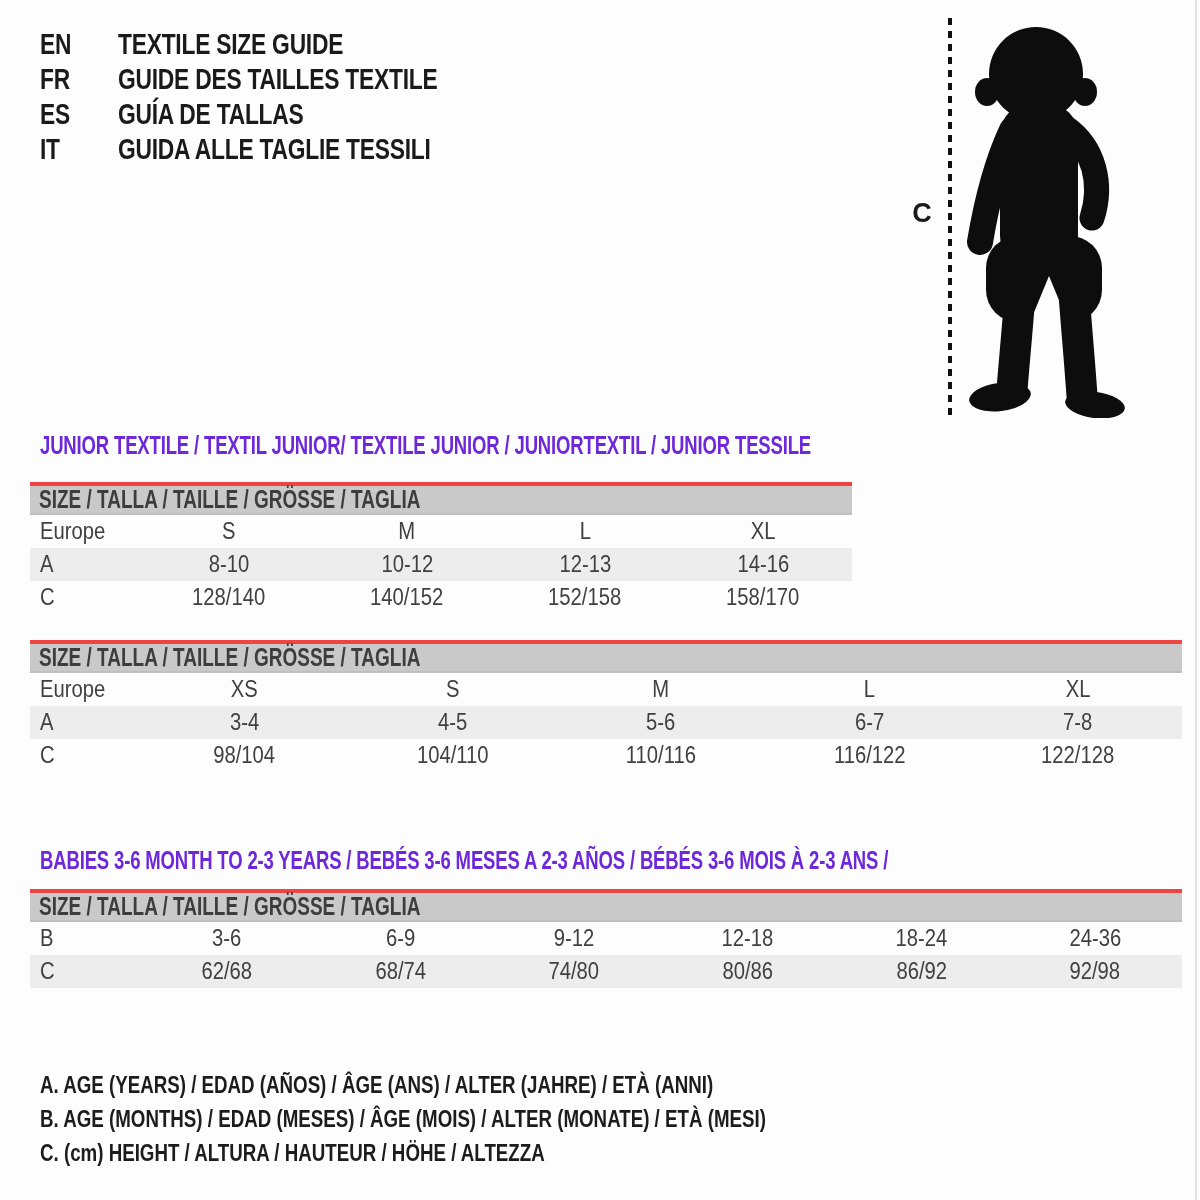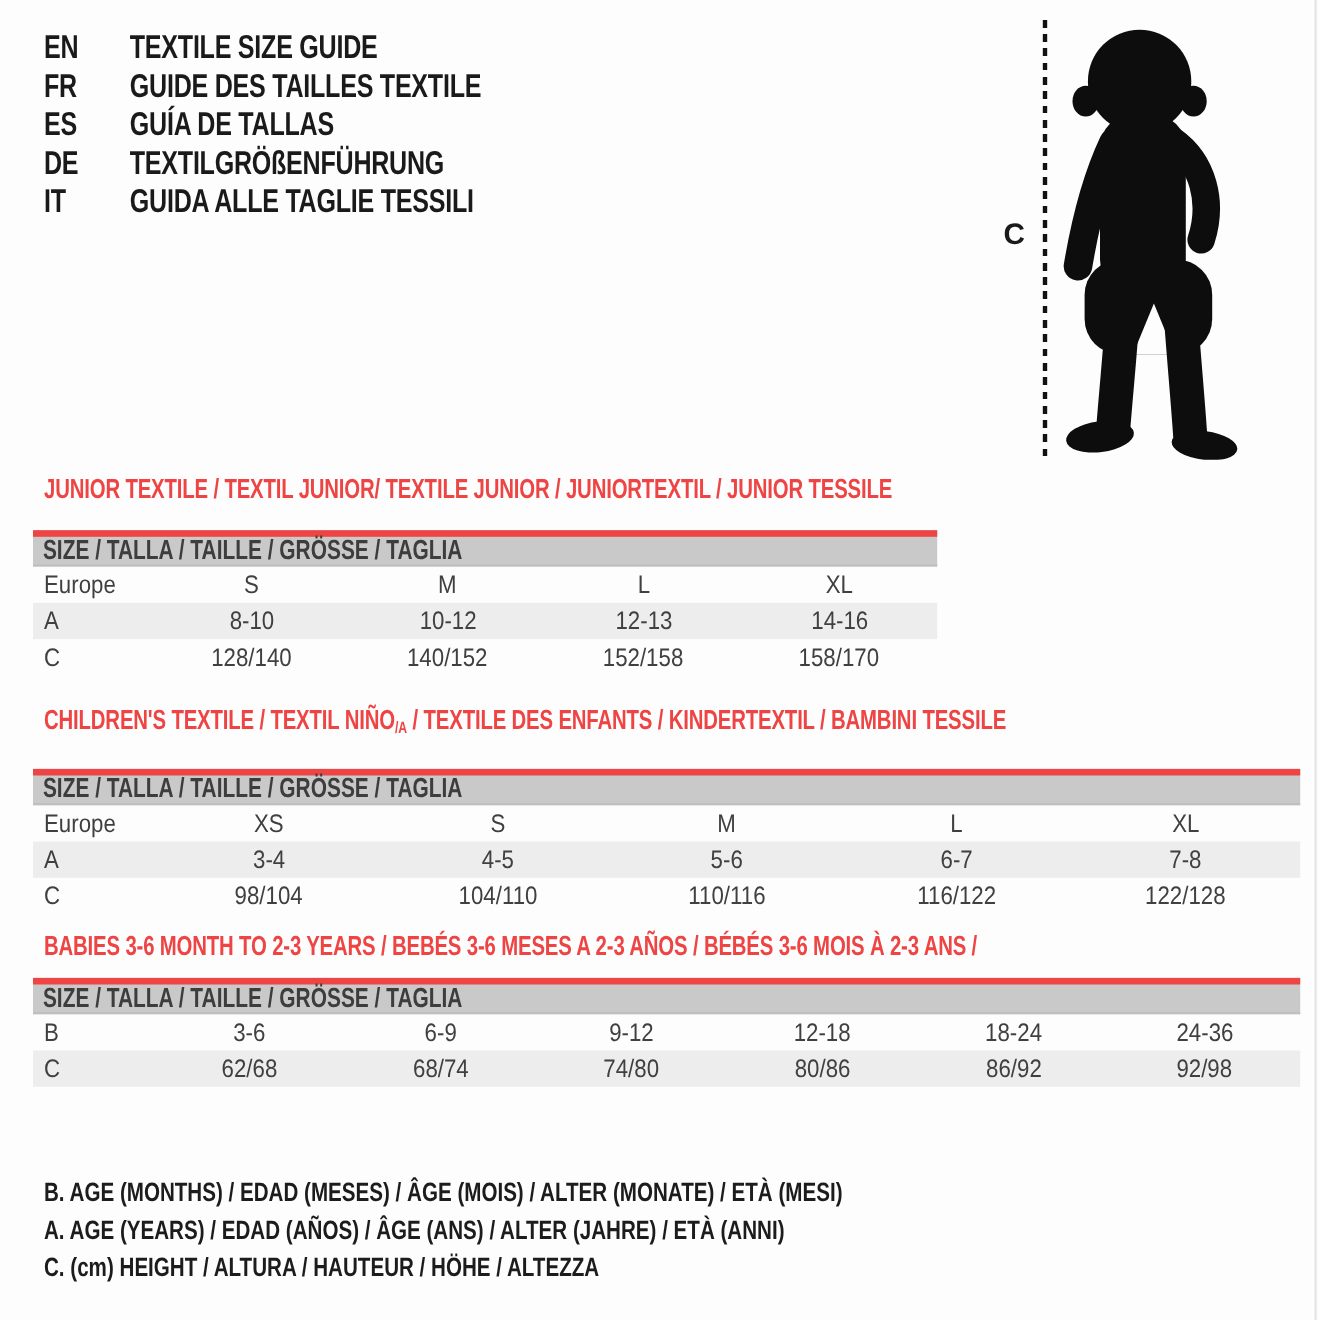--- a/index.html
+++ b/index.html
@@ -26,28 +26,28 @@
   .dotted-line{position:absolute;left:58px;top:18px;width:4px;height:397px;
     background:repeating-linear-gradient(to bottom,var(--ink) 0 7px,transparent 7px 13px);}
   .baby-svg{position:absolute;left:72px;top:16px;}
 
   
   .section{position:absolute;left:30px;}
   .sec-junior{top:430px;width:822px;}
   .sec-children{top:640px;width:1152px;}
   .sec-babies{top:844px;width:1152px;}
   .sec-title{padding-left:10px;line-height:30px;font-size:25px;font-weight:700;
-    letter-spacing:-.2px;color:#ef4444;}
+    letter-spacing:-.2px;color:#6d28d9;}
   .sec-title-group{margin-bottom:22px;}
   .sec-title .cx{--sx:.74;}
   .sec-babies .sec-title{line-height:33px;}
   .sec-babies .sec-title-group{margin-bottom:12px;}
 
   .tbl{width:100%;}
-  .tbl-head{height:33px;background:var(--bar);border-top:6px solid #ef4444;border-bottom:2px solid #bfbfbf;
+  .tbl-head{height:33px;background:var(--bar);border-top:4px solid #ef4444;border-bottom:2px solid #bfbfbf;
     display:flex;align-items:center;padding-left:9px;box-sizing:border-box;}
   .tbl-head .cx{font-size:25px;font-weight:700;color:#3d3d3d;--sx:.76;}
   .tbl-row{display:grid;height:33px;align-items:center;}
   .tbl-row.shaded{background:var(--shade);}
   .cell{font-size:23px;color:#404040;}
   .cell.lbl{padding-left:10px;}
   .cell.lbl .cx{--sx:.88;}
   .cell.val{text-align:center;}
   .cell.val .cx{--sx:.88;}
 
@@ -68,24 +68,20 @@
         <div class="lang-code-wrap"><span class="cx lang-code">EN</span></div>
         <span class="cx lang-title">TEXTILE SIZE GUIDE</span>
       </div>
       <div class="lang-row">
         <div class="lang-code-wrap"><span class="cx lang-code">FR</span></div>
         <span class="cx lang-title">GUIDE DES TAILLES TEXTILE</span>
       </div>
       <div class="lang-row">
         <div class="lang-code-wrap"><span class="cx lang-code">ES</span></div>
         <span class="cx lang-title">GUÍA DE TALLAS</span>
-      </div>
-      <div class="lang-row">
-        <div class="lang-code-wrap"><span class="cx lang-code">DE</span></div>
-        <span class="cx lang-title">TEXTILGRÖßENFÜHRUNG</span>
       </div>
       <div class="lang-row">
         <div class="lang-code-wrap"><span class="cx lang-code">IT</span></div>
         <span class="cx lang-title">GUIDA ALLE TAGLIE TESSILI</span>
       </div>
     </div>
 
   <div class="figure">
     <div class="c-label">C</div>
     <div class="dotted-line"></div>
@@ -137,23 +133,20 @@
           <div class="tbl-row" style="grid-template-columns: 110px repeat(4, 1fr);">
             <div class="cell lbl"><span class="cx">C</span></div>
             <div class="cell val"><span class="cx cx-c">128/140</span></div>
             <div class="cell val"><span class="cx cx-c">140/152</span></div>
             <div class="cell val"><span class="cx cx-c">152/158</span></div>
             <div class="cell val"><span class="cx cx-c">158/170</span></div>
           </div>
         </div>
       </div>
       <div class="section sec-children">
-        <div class="sec-title-group">
-          <div class="sec-title"><span class="cx">CHILDREN'S TEXTILE / TEXTIL NIÑO<span class="sub">/A</span> / TEXTILE DES ENFANTS / KINDERTEXTIL / BAMBINI TESSILE</span></div>
-        </div>
         <div class="tbl">
           <div class="tbl-head">
             <span class="cx">SIZE / TALLA / TAILLE / GRÖSSE / TAGLIA</span>
           </div>
           <div class="tbl-row" style="grid-template-columns: 110px repeat(5, 1fr);">
             <div class="cell lbl"><span class="cx">Europe</span></div>
             <div class="cell val"><span class="cx cx-c">XS</span></div>
             <div class="cell val"><span class="cx cx-c">S</span></div>
             <div class="cell val"><span class="cx cx-c">M</span></div>
             <div class="cell val"><span class="cx cx-c">L</span></div>
@@ -201,19 +194,19 @@
             <div class="cell val"><span class="cx cx-c">74/80</span></div>
             <div class="cell val"><span class="cx cx-c">80/86</span></div>
             <div class="cell val"><span class="cx cx-c">86/92</span></div>
             <div class="cell val"><span class="cx cx-c">92/98</span></div>
           </div>
         </div>
       </div>
     </div>
 
   <div class="legend">
+      <div class="legend-line"><span class="cx">A. AGE (YEARS) / EDAD (AÑOS) / ÂGE (ANS) / ALTER (JAHRE) / ETÀ (ANNI)</span></div>
       <div class="legend-line"><span class="cx">B. AGE (MONTHS) / EDAD (MESES) / ÂGE (MOIS) / ALTER (MONATE) / ETÀ (MESI)</span></div>
-      <div class="legend-line"><span class="cx">A. AGE (YEARS) / EDAD (AÑOS) / ÂGE (ANS) / ALTER (JAHRE) / ETÀ (ANNI)</span></div>
       <div class="legend-line"><span class="cx">C. (cm) HEIGHT / ALTURA / HAUTEUR / HÖHE / ALTEZZA</span></div>
     </div>
 
   <div class="edge-right"></div>
 </div>
 
 </body></html>

